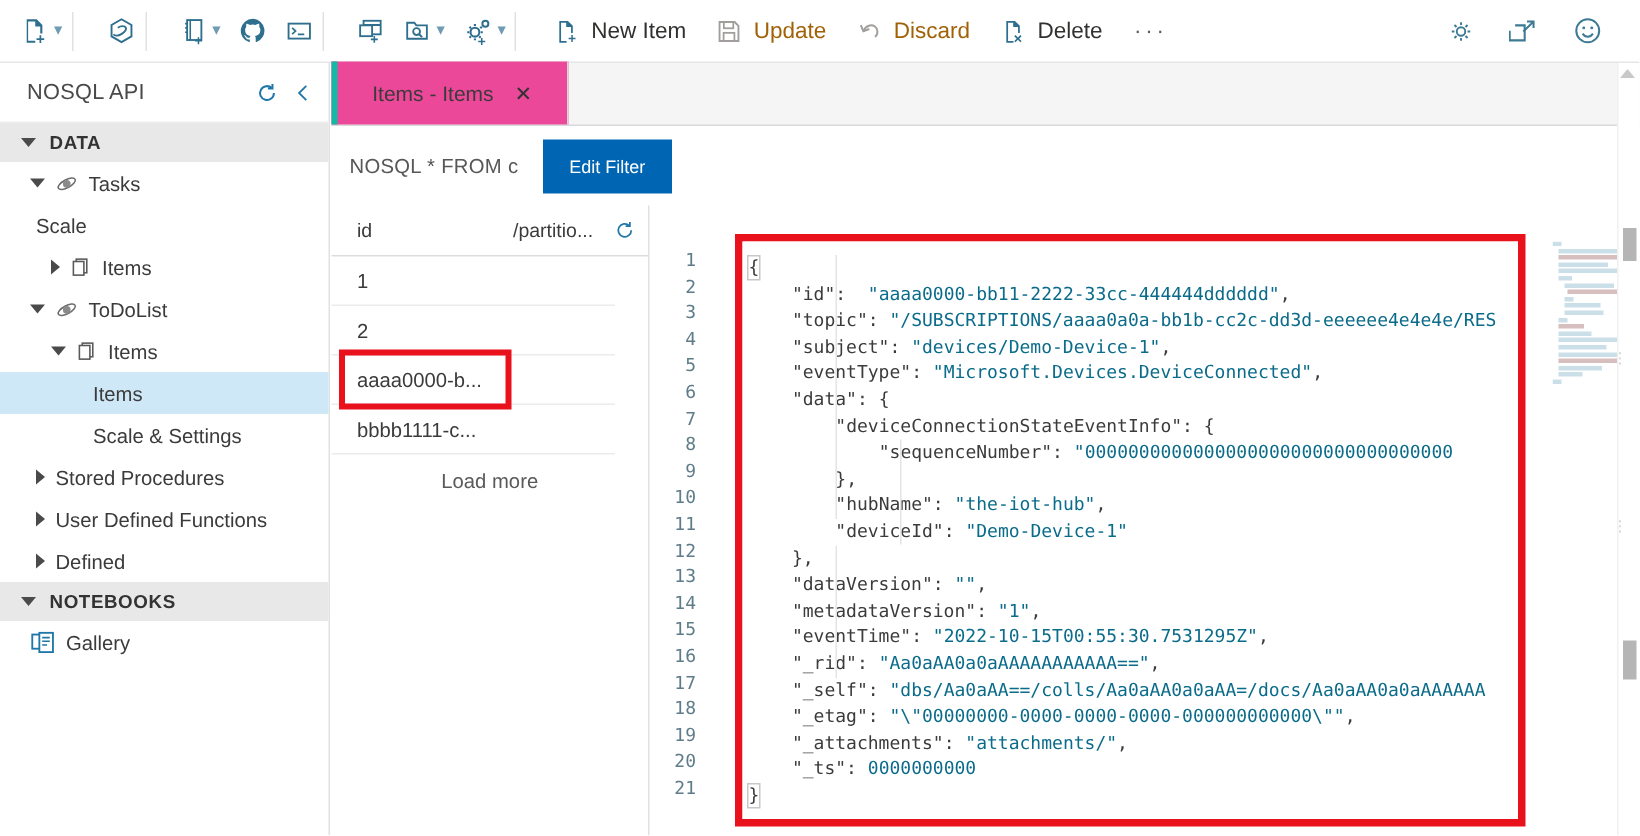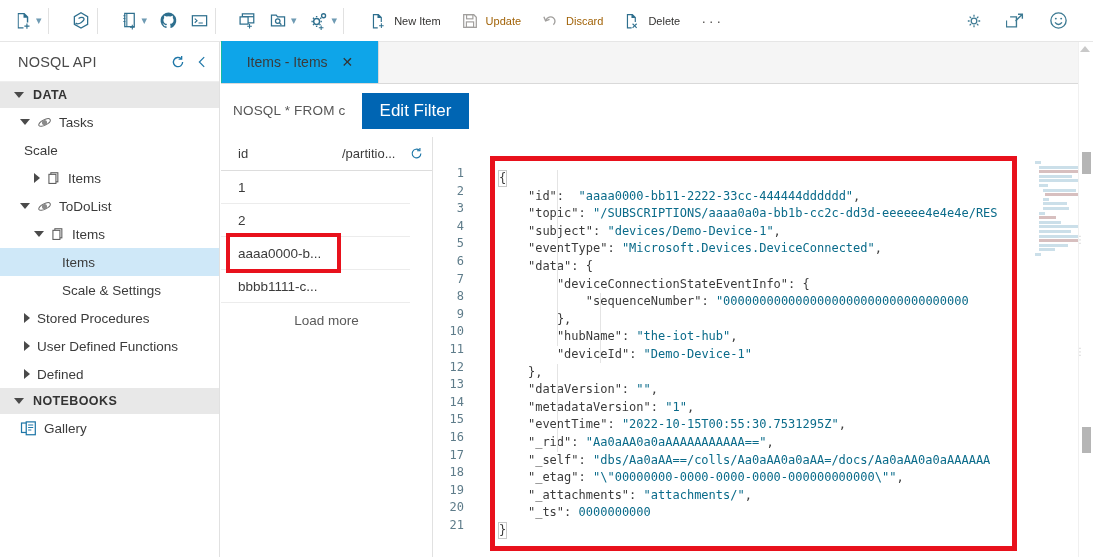--- a/index.html
+++ b/index.html
@@ -23,21 +23,21 @@
   .tb-group { display: flex; align-items: center; height: 42px; padding: 0 8px; }
   .tb-sep { width: 1px; height: 26px; background: #e1e1e1; }
   .tb-icon-btn {
     display: flex; align-items: center; gap: 2px;
     height: 32px; padding: 0 6px; cursor: pointer; background: none; border: none;
   }
   .tb-cmd {
     display: flex; align-items: center; gap: 7px;
     height: 34px; padding: 0 9px; cursor: pointer;
     background: none; border: none;
-    font-family: "Liberation Sans", sans-serif; font-size: 11px; color: #323130;
+    font-family: "Liberation Sans", sans-serif; font-size: 15px; color: #323130;
     white-space: nowrap;
   }
   .tb-cmd.disabled { color: #a16207; cursor: default; }
   .chev { color: #6f9bb3; font-size: 11px; line-height: 1; margin-left: 1px; }
   .ico { display: inline-flex; align-items: center; justify-content: center; }
   .spacer { flex: 1 1 auto; }
   .dots { letter-spacing: 2.5px; color: #605e5c; font-size: 15px; padding: 0 10px; cursor: pointer; }
 
   
   .sidebar {
@@ -73,32 +73,32 @@
   .tabstrip {
     position: absolute; left: 221px; top: 42px; width: 872px; height: 42px;
     background: #f5f5f5; border-bottom: 1px solid #d9d9d9;
     display: flex; align-items: flex-end;
   }
   .tab {
     height: 42px; min-width: 158px; padding: 0 20px;
     display: flex; align-items: center; justify-content: center; gap: 14px;
     font-size: 14px; color: #3b3b3b; cursor: pointer;
   }
-  .tab.active { background: #0ea5e9; border-left: 1px solid #14b8a6; border-right: 1px solid #d9d9d9; }
+  .tab.active { background: #ec4899; border-left: 4px solid #14b8a6; border-right: 1px solid #d9d9d9; }
   .tab-close { font-size: 14px; color: #333; line-height: 1; }
 
   
   .filterbar {
     position: absolute; left: 221px; top: 84px; width: 872px; height: 53px;
     background: #ffffff; display: flex; align-items: center; padding-left: 12px;
   }
   .filter-text { font-size: 13.5px; color: #575757; margin-right: 16px; letter-spacing: .2px; }
   .btn-primary {
     background: #0065b3; color: #ffffff; border: none;
-    height: 36px; padding: 3px 18px; font-size: 17px; cursor: pointer;
+    height: 36px; padding: 3px 18px; font-size: 12px; cursor: pointer;
     font-family: "Liberation Sans", sans-serif;
   }
 
   
   .itemlist {
     position: absolute; left: 221px; top: 137px; width: 212px; height: 420px;
     background: #ffffff; border-right: 1px solid #e1e1e1;
   }
   .il-head {
     height: 34px; display: flex; align-items: center;

